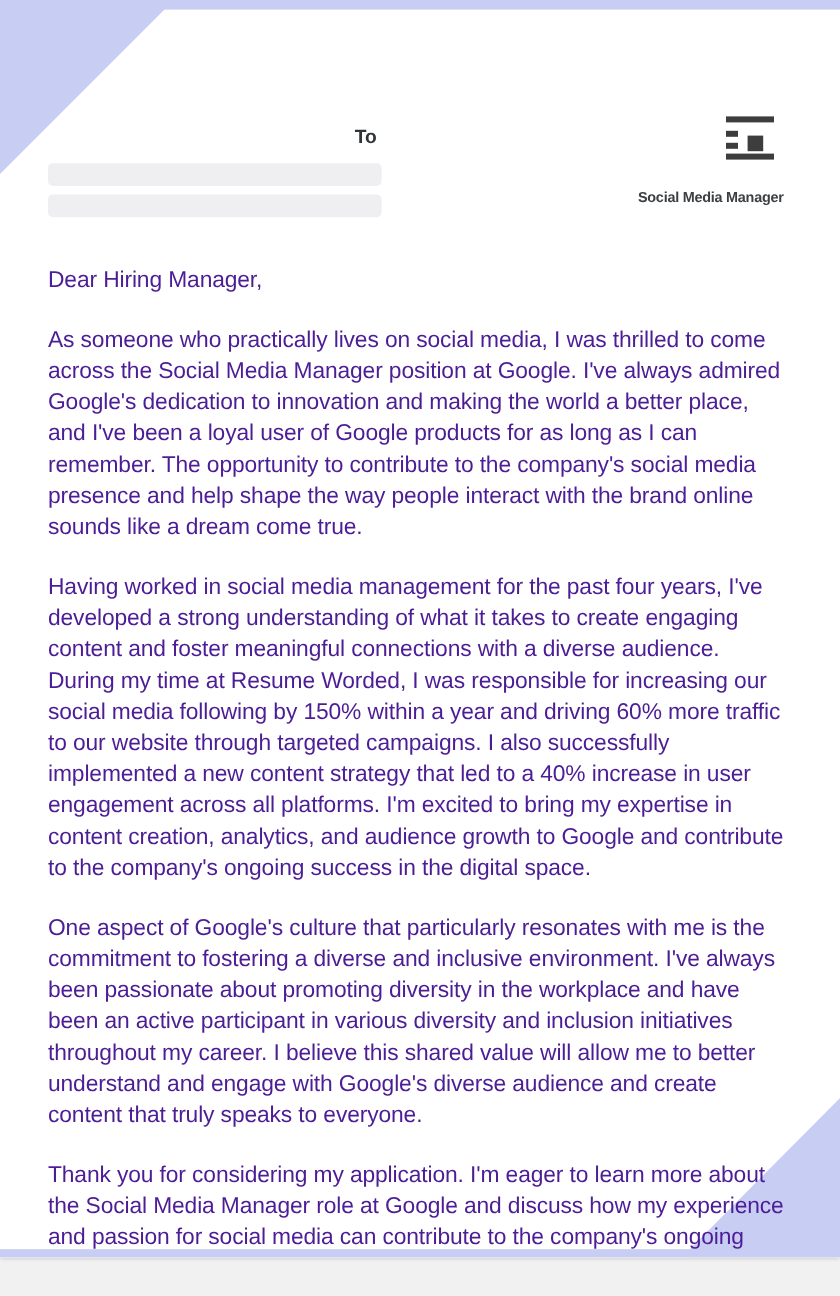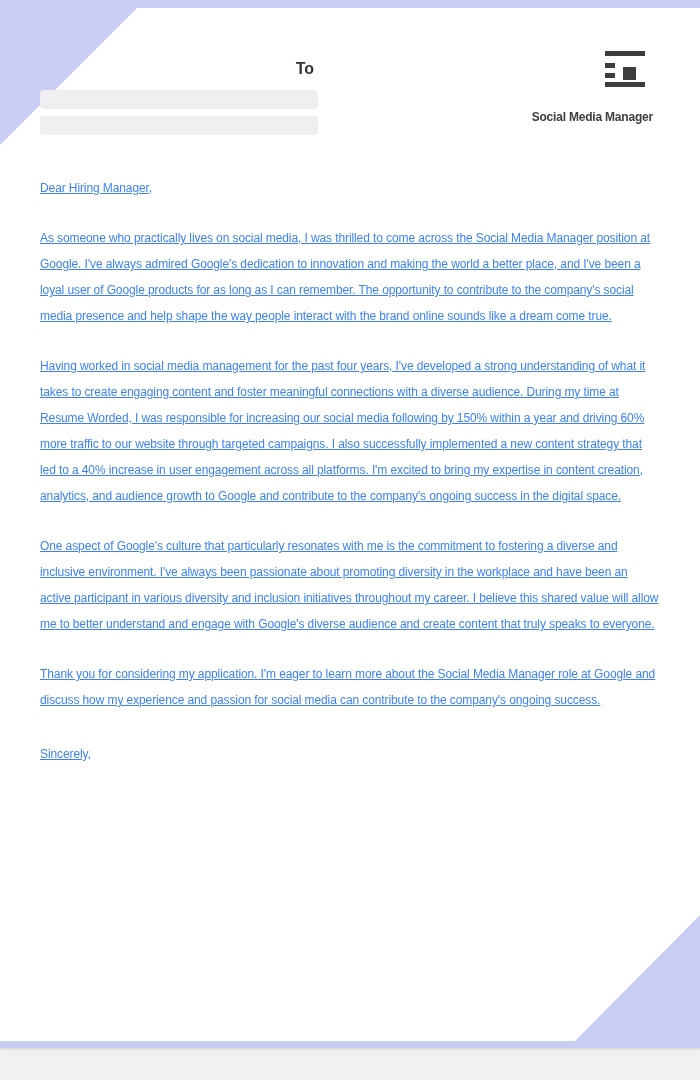--- a/index.html
+++ b/index.html
@@ -38,20 +38,21 @@
     background: #c7cdf3;
     clip-path: polygon(100% 0, 100% 100%, 0 100%);
   }
   
   .header {
     position: relative;
     display: flex;
     justify-content: space-between;
     align-items: flex-start;
     padding: 48px 47px 0 40px;
+    margin-top: 46px;
   }
   .to-col { width: 278px; }
   .to-label {
     margin-top: 11px;
     margin-bottom: 12px;
     padding-right: 4px;
     text-align: right;
     font-size: 16px;
     line-height: 19px;
     font-weight: 700;
@@ -84,25 +85,24 @@
     color: #3c4043;
     letter-spacing: -0.2px;
   }
   
   .letter {
     position: relative;
     padding: 0 40px;
   }
   .letter p {
     margin: 24px 0 0 0;
-    font-size: 12px;
+    font-size: 19px;
     line-height: 26px;
     letter-spacing: -0.1px;
-    color: #3b82f6;
-    text-decoration: underline;
+    color: #4c1d95;
   }
   .letter p.salutation { margin-top: 40px; }
   .letter p.closing { margin-top: 28px; }
   .letter p.closing span { display: block; }
 </style>
 </head>
 <body>
 
 <div class="page">
 

